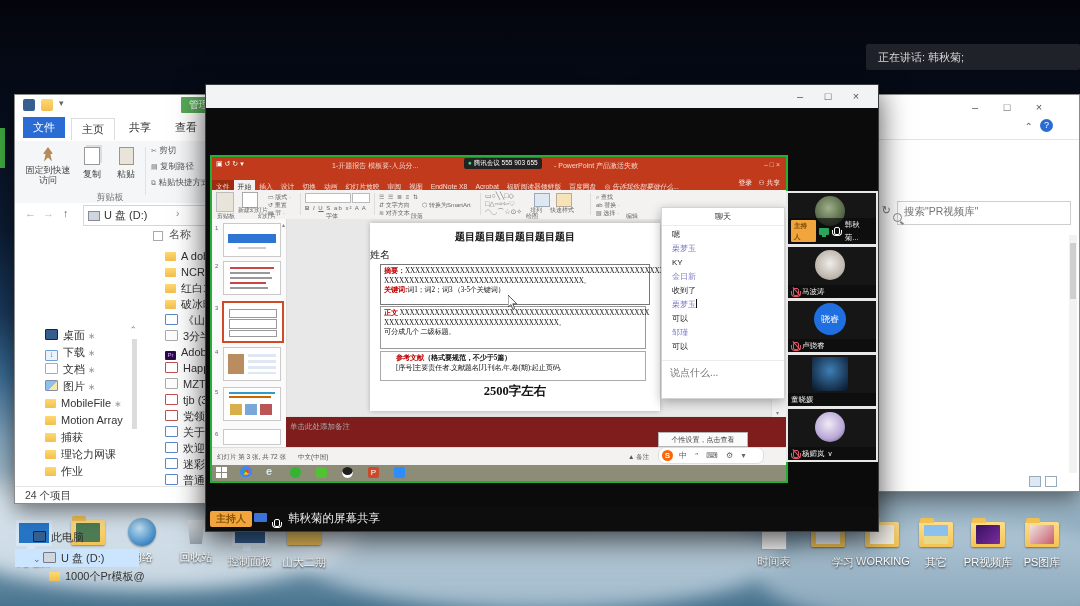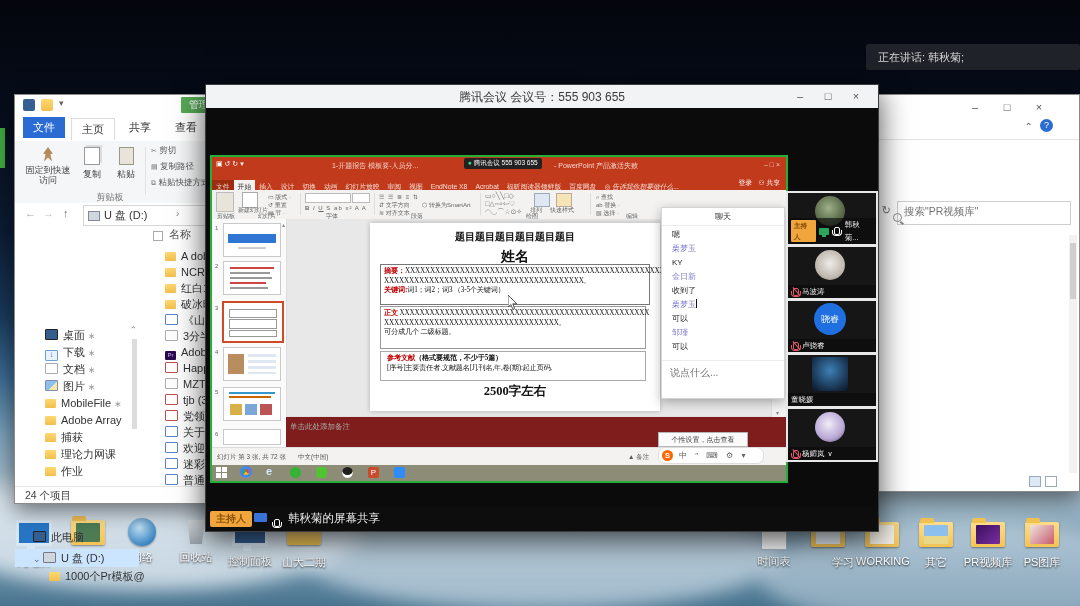--- a/index.html
+++ b/index.html
@@ -221,21 +221,21 @@
         <span class="a" style="left:92px;top:2px;font-size:10px;color:#888;">›</span>
       </div>
     </div>
 
     <div class="a" style="left:0;top:132px;width:124px;bottom:16px;background:#fff;">
       <div class="srow a" style="left:30px;top:100px;"><span class="ic pc"></span><span>桌面</span> <span class="pin">∗</span></div>
       <div class="srow a" style="left:30px;top:117px;"><span class="ic dl">↓</span><span>下载</span> <span class="pin">∗</span></div>
       <div class="srow a" style="left:30px;top:134px;"><span class="ic docg"></span><span>文档</span> <span class="pin">∗</span></div>
       <div class="srow a" style="left:30px;top:151px;"><span class="ic img"></span><span>图片</span> <span class="pin">∗</span></div>
       <div class="srow a" style="left:30px;top:168px;"><span class="ic fold"></span><span>MobileFile</span> <span class="pin">∗</span></div>
-      <div class="srow a" style="left:30px;top:185px;"><span class="ic fold"></span><span>Adobe Array</span></div>
+      <div class="srow a" style="left:30px;top:185px;"><span class="ic fold"></span><span>Motion Array</span></div>
       <div class="srow a" style="left:30px;top:202px;"><span class="ic fold"></span><span>捕获</span></div>
       <div class="srow a" style="left:30px;top:219px;"><span class="ic fold"></span><span>理论力网课</span></div>
       <div class="srow a" style="left:30px;top:236px;"><span class="ic fold"></span><span>作业</span></div>
       <div class="srow a" style="left:18px;top:258px;"><span class="ic od"></span><span>OneDrive</span></div>
       <div class="srow a" style="left:18px;top:280px;margin-top:43px;"><span class="ic wps"></span><span>WPS网盘</span></div>
       <div class="srow a" style="left:18px;top:302px;"><span class="ic pc"></span><span>此电脑</span></div>
       <div class="a" style="left:0;top:322px;width:124px;height:18px;background:#cce5ff;"></div>
       <div class="srow a" style="left:18px;top:323px;"><span style="font-size:9px;color:#667;">⌄ </span><span class="ic usb"></span><span>U 盘 (D:)</span></div>
       <div class="srow a" style="left:34px;top:341px;"><span class="ic fold"></span><span>1000个Pr模板@</span></div>
       <span class="a" style="right:2px;top:98px;font-size:9px;color:#888;">⌃</span>
@@ -263,21 +263,20 @@
     </div>
 
     <div class="a" style="left:0;bottom:0;right:0;height:16px;background:#fff;border-top:1px solid #e6e6e6;">
       <span class="a" style="left:10px;top:2px;font-size:10.5px;color:#444;">24 个项目</span>
     </div>
   </div>
 
   <div class="a" style="left:205px;top:84px;width:672px;height:446px;background:#0b0b0b;border:1px solid #3c3c3c;box-shadow:0 8px 28px rgba(0,0,0,.7);">
 
     <div class="a" style="left:0;top:0;right:0;height:23px;background:#f2f3f5;">
-      <div class="mtitle a" style="left:0;right:0;top:4px;text-align:center;">腾讯会议 会议号：555 903 655</div>
       <span class="a wc" style="right:64px;top:3px;">–</span>
       <span class="a wc" style="right:36px;top:3px;">□</span>
       <span class="a wc" style="right:8px;top:3px;">×</span>
     </div>
 
     <div class="a" style="left:4px;top:70px;width:574px;height:324px;border:2px solid #25b035;background:#fff;">
 
       <div class="a" style="left:0;top:0;right:0;height:18px;background:#c23a1c;">
         <span class="a" style="left:4px;top:3px;font-size:7px;color:#fff;">▣ ↺ ↻ ▾</span>
         <span class="a" style="left:120px;top:4px;font-size:7px;color:#f3d6cb;white-space:nowrap;">1-开题报告 模板要-人员分...</span>
@@ -362,32 +361,32 @@
               <div class="a" style="left:36px;top:16px;width:12px;height:11px;background:#b55;"></div>
             </div>
           <span class="tnum a" style="left:3px;top:212px;">6</span>
           <div class="thumb a" style="left:11px;top:210px;width:56px;height:14px;"></div>
           <span class="a" style="right:1px;top:2px;font-size:6px;color:#888;">▴</span>
         </div>
 
         <div class="a" style="left:74px;top:0;right:14px;bottom:31px;">
           <div class="a slide-serif" style="left:84px;top:4px;width:290px;height:188px;background:#fff;box-shadow:0 0 5px rgba(0,0,0,.25);">
             <div class="a" style="left:0;right:0;top:7px;text-align:center;font-size:10px;font-weight:bold;color:#111;">题目题目题目题目题目题目</div>
-            <div class="a" style="left:0;right:0;top:25px;text-align:center;font-size:14px;color:#111;font-weight:bold;">姓名</div>
+            <div class="a" style="left:0;right:0;top:25px;font-size:10px;color:#111;">姓名</div>
             <div class="a" style="left:10px;top:41px;right:10px;height:35px;border:1px solid #777;padding:2px 3px;">
               <div class="xline"><span class="red">摘要：</span><span>XXXXXXXXXXXXXXXXXXXXXXXXXXXXXXXXXXXXXXXXXXXXXXXXXXXX</span></div>
               <div class="xline">XXXXXXXXXXXXXXXXXXXXXXXXXXXXXXXXXXXXXXXX。</div>
               <div class="xline"><span class="red">关键词:</span><span>词1；词2；词3 （3-5个关键词）</span></div>
             </div>
             <div class="a" style="left:10px;top:83px;right:14px;height:37px;border:1px solid #999;padding:2px 3px;">
               <div class="xline"><span class="red">正文</span> <span>XXXXXXXXXXXXXXXXXXXXXXXXXXXXXXXXXXXXXXXXXXXXXXXXXX</span></div>
               <div class="xline">XXXXXXXXXXXXXXXXXXXXXXXXXXXXXXXXXXX。</div>
               <div class="xline">可分成几个 二级标题。</div>
             </div>
-            <div class="a" style="left:10px;top:128px;right:14px;height:24px;border:1px solid #aaa;padding:2px 6px;">
+            <div class="a" style="left:10px;top:128px;right:14px;height:24px;border:1px solid #aaa;padding:2px 15px;">
               <div class="xline"><span class="red">参考文献</span><b><span>（格式要规范，不少于5篇）</span></b></div>
               <div class="xline">[序号]主要责任者.文献题名[J].刊名,年,卷(期):起止页码.</div>
             </div>
             <div class="a" style="left:0;right:0;top:160px;text-align:center;font-size:12.5px;font-weight:bold;color:#111;">2500字左右</div>
           </div>
           <svg class="a" style="left:222px;top:76px;" width="11" height="16">
               <polygon points="0,0 0,12 3,9.6 4.8,14.4 6.6,13.5 4.8,8.8 8.8,8.8" fill="#fff" stroke="#333" stroke-width="0.8"></polygon>
             </svg>
         </div>
 

